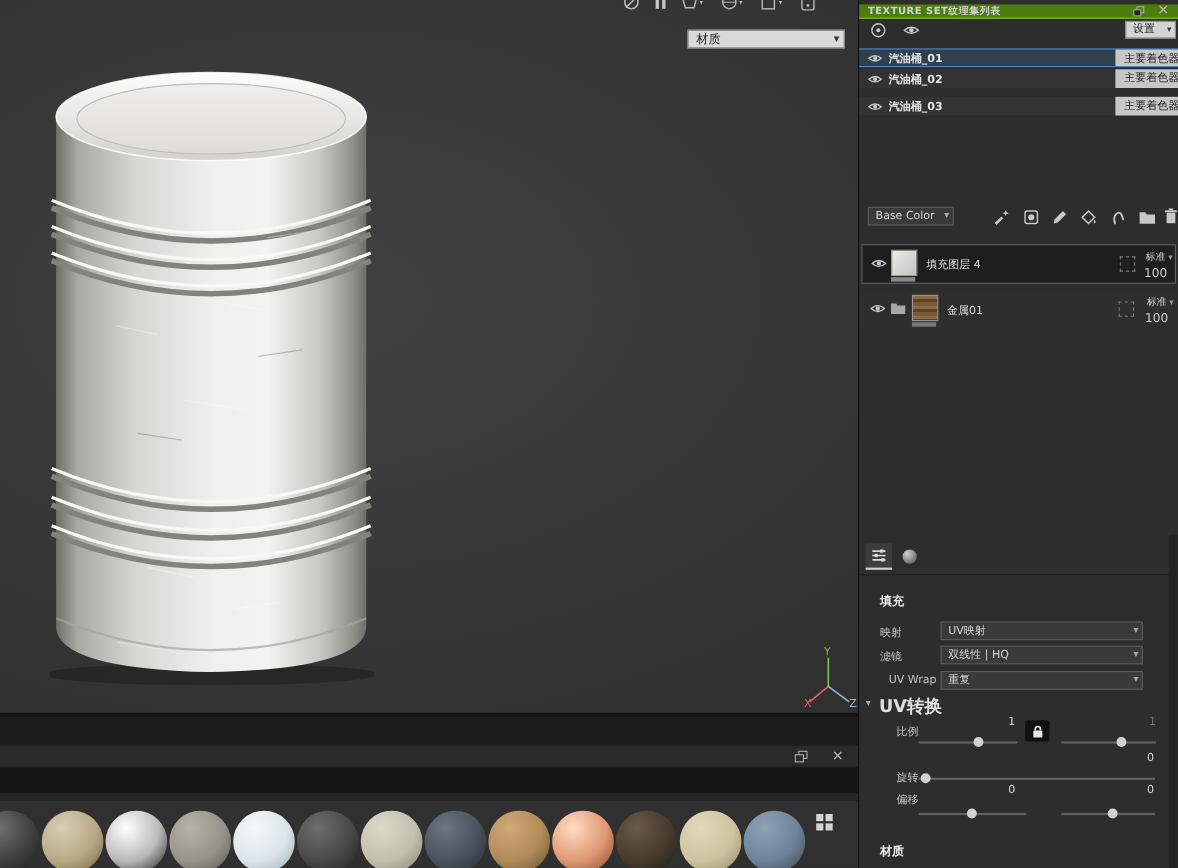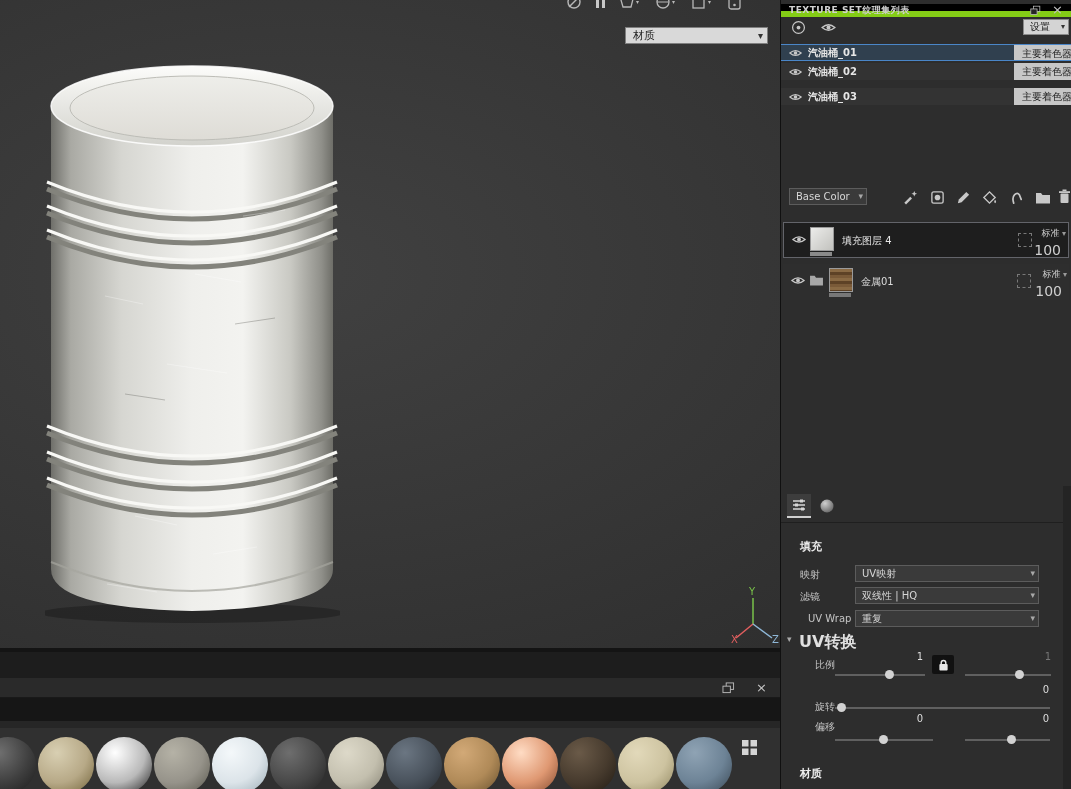--- a/index.html
+++ b/index.html
@@ -28,21 +28,21 @@
 .dotted{position:absolute;width:14px;height:14px;border:1px dashed #787878}
 .sphere{position:absolute;width:56px;height:56px;border-radius:50%}
 .icon{display:inline-flex;align-items:center;justify-content:center}
 .tsrow{position:absolute;left:0;width:290px;height:17px;background:#333333;display:flex;align-items:center}
 .tsrow .nm{font-size:10px;font-weight:bold;color:#e6e6e6;margin-left:6px;flex:1;white-space:nowrap;overflow:hidden}
 .tsrow .chip{width:57px;height:100%;background:#c7c7c7;color:#1a1a1a;font-size:10px;line-height:17px;
              padding-left:8px;white-space:nowrap;overflow:hidden}
 .layerrow{position:absolute;left:2px;width:286px;height:36px;background:#2e2e2e}
 .blend{position:absolute;right:2px;top:4px;font-size:9px;color:#cfcfcf;white-space:nowrap}
 .blend::after{content:" ▾";font-size:8px;color:#999}
-.opac{position:absolute;right:7px;top:19px;font-size:14px;color:#cfcfcf}
+.opac{position:absolute;right:7px;top:19px;font-size:11px;color:#cfcfcf}
 .chbar{position:absolute;width:22px;height:4px;background:#8a8a8a}
 .thumb{position:absolute;width:24px;height:24px;border:1px solid #9a9a9a}
 </style>
 </head>
 <body>
 
 <div class="app">
 
   <div class="abs vp">
 
@@ -205,21 +205,21 @@
             <rect x="9.5" y="9.5" width="6.5" height="6.5"></rect>
           </g>
         </svg>
     </span>
   </div>
 
   <div class="abs" style="left:780px;top:0;width:1px;height:789px;background:#101010"></div>
 
   <div class="abs" style="left:781px;top:0;width:290px;height:789px;background:#2d2d2d">
 
-    <div class="abs" style="left:0;top:4px;width:290px;height:13px;background:#000000;border-bottom:6px solid #84cc16">
+    <div class="abs" style="left:0;top:4px;width:290px;height:13px;background:#4d7c0f;border-bottom:1px solid #84cc16">
       <span class="abs" style="left:8px;top:0;font-size:9px;font-weight:bold;letter-spacing:.5px;color:#d0d0d0;white-space:nowrap">TEXTURE SET纹理集列表</span>
       <span class="icon abs" style="right:30px;top:1px">
         <svg width="11" height="11" viewBox="0 0 14 13">
             <rect x="4.5" y="1" width="8" height="7" fill="none" stroke="#bbb"></rect>
             <rect x="1" y="4.5" width="8" height="7" fill="#262626" stroke="#bbb"></rect>
           </svg>
       </span>
       <span class="abs x" style="right:8px;top:-1px"></span>
     </div>
 

